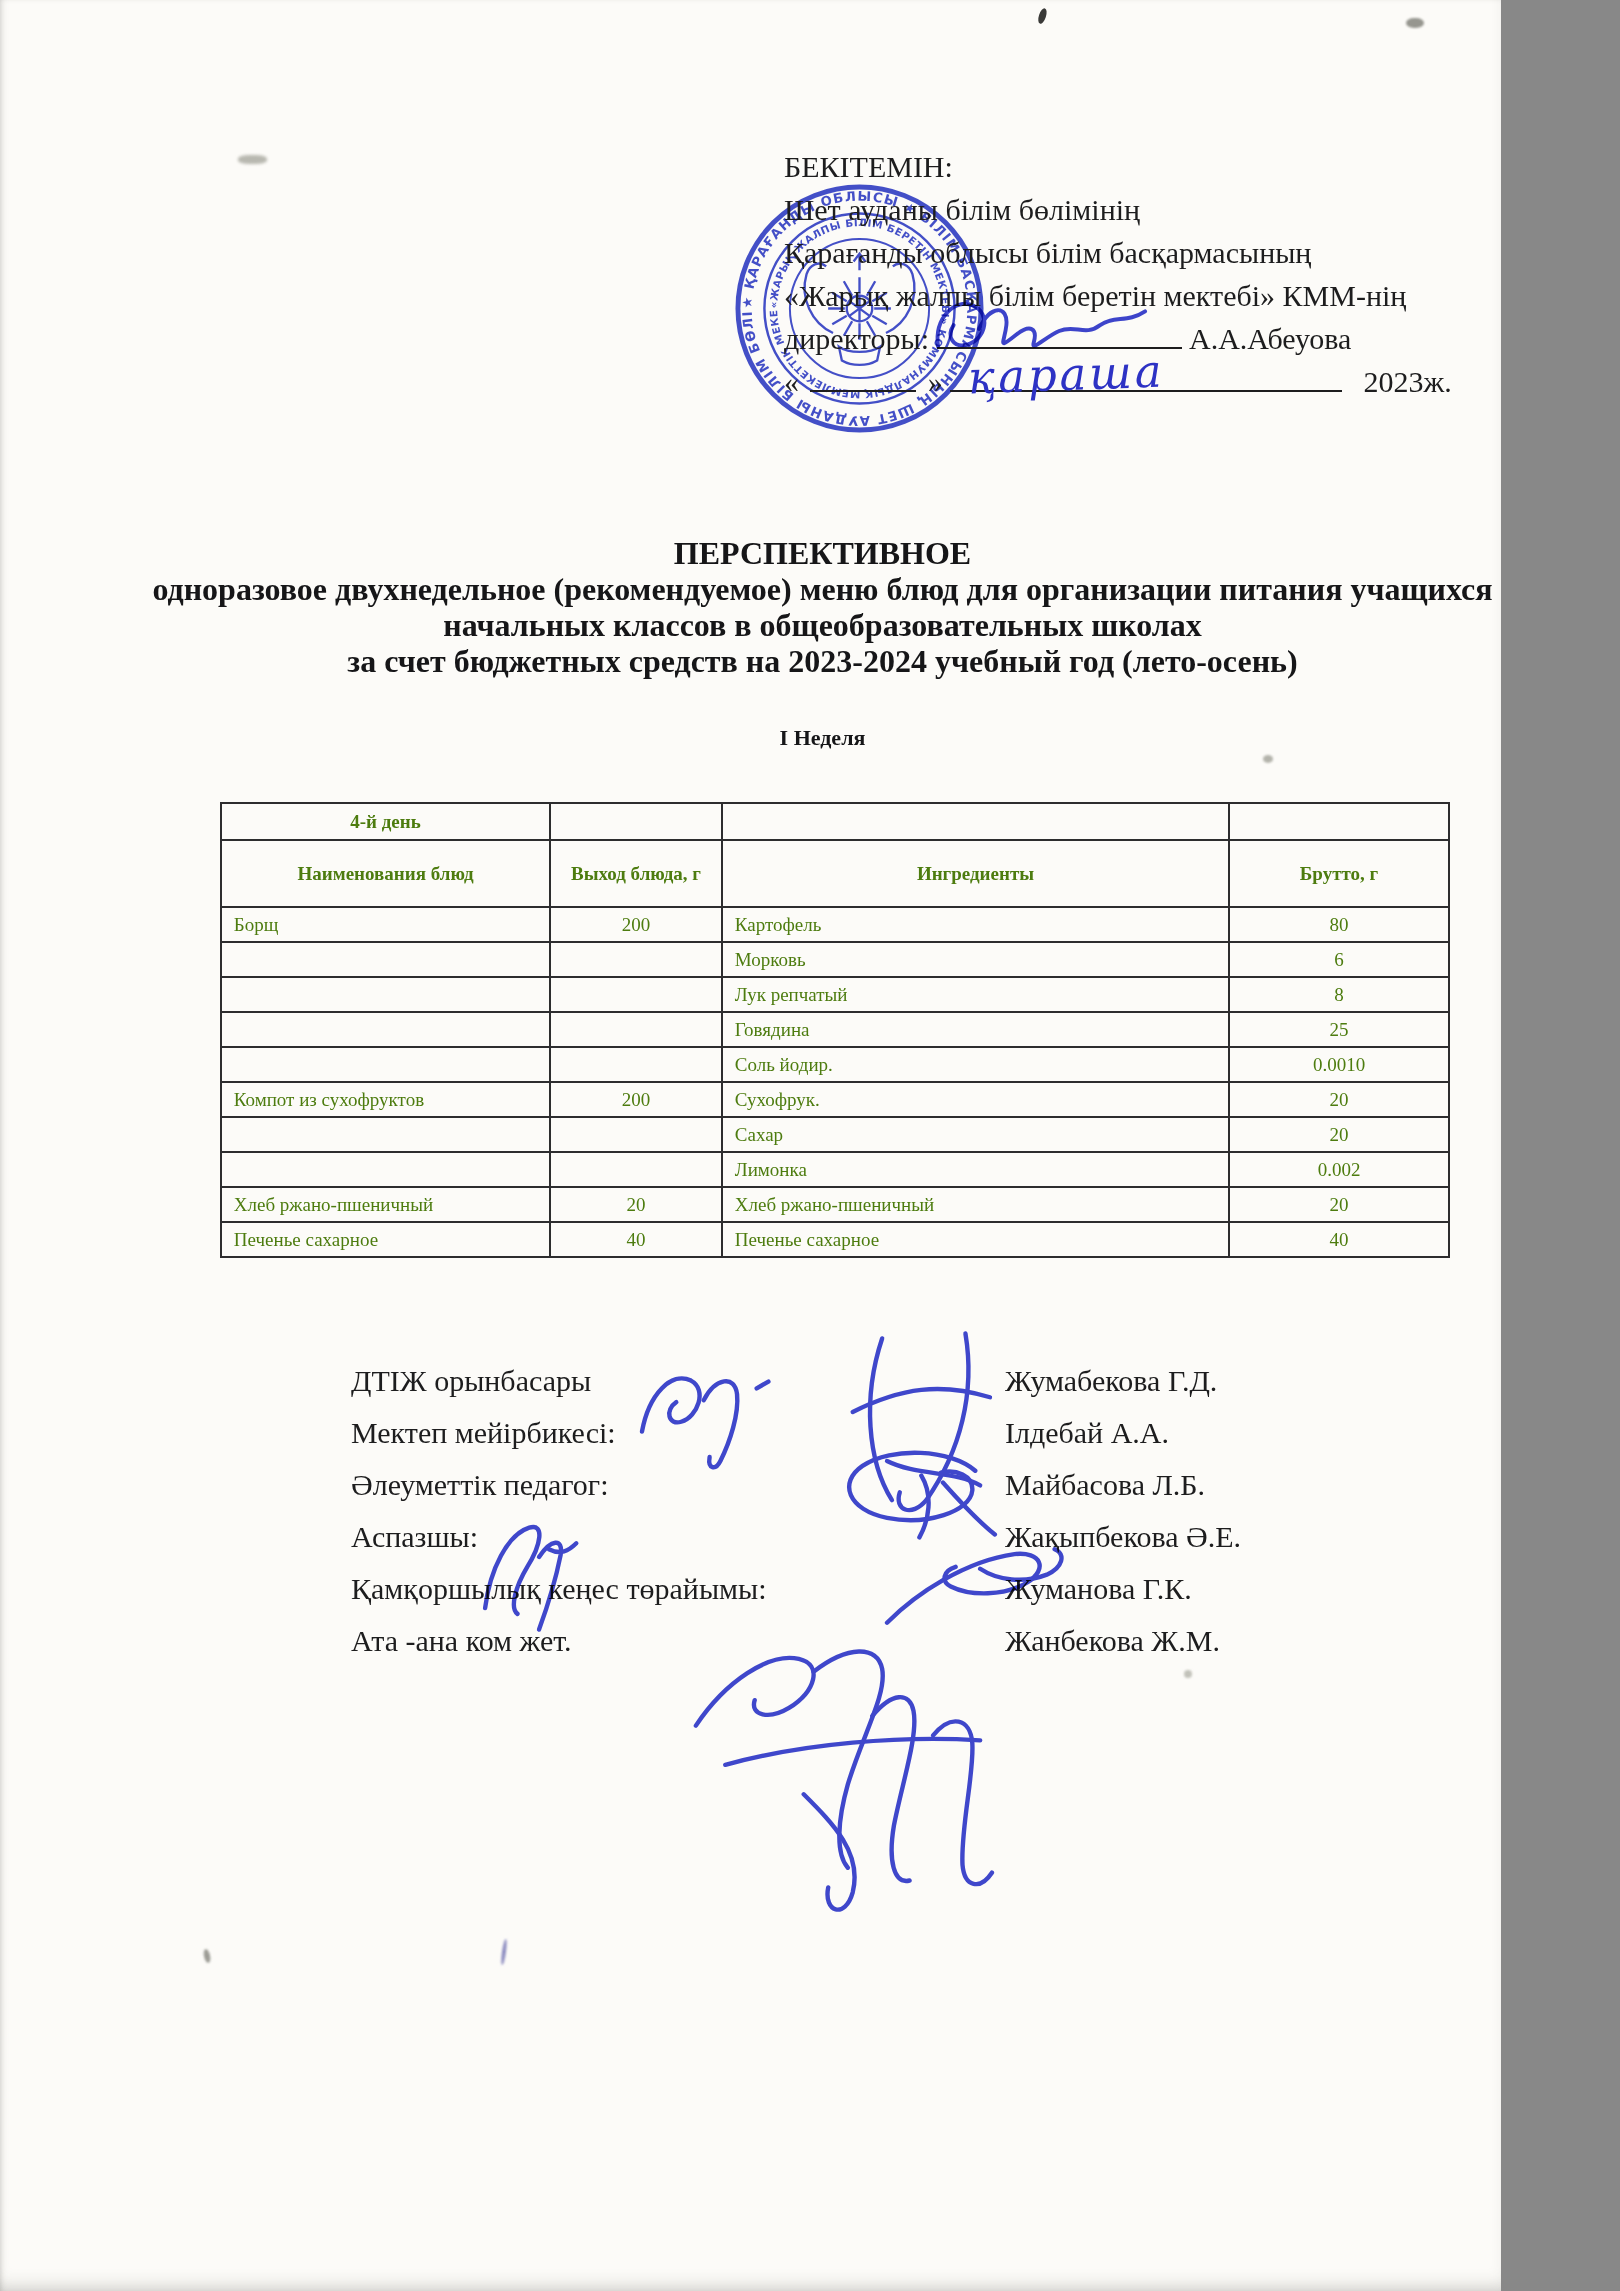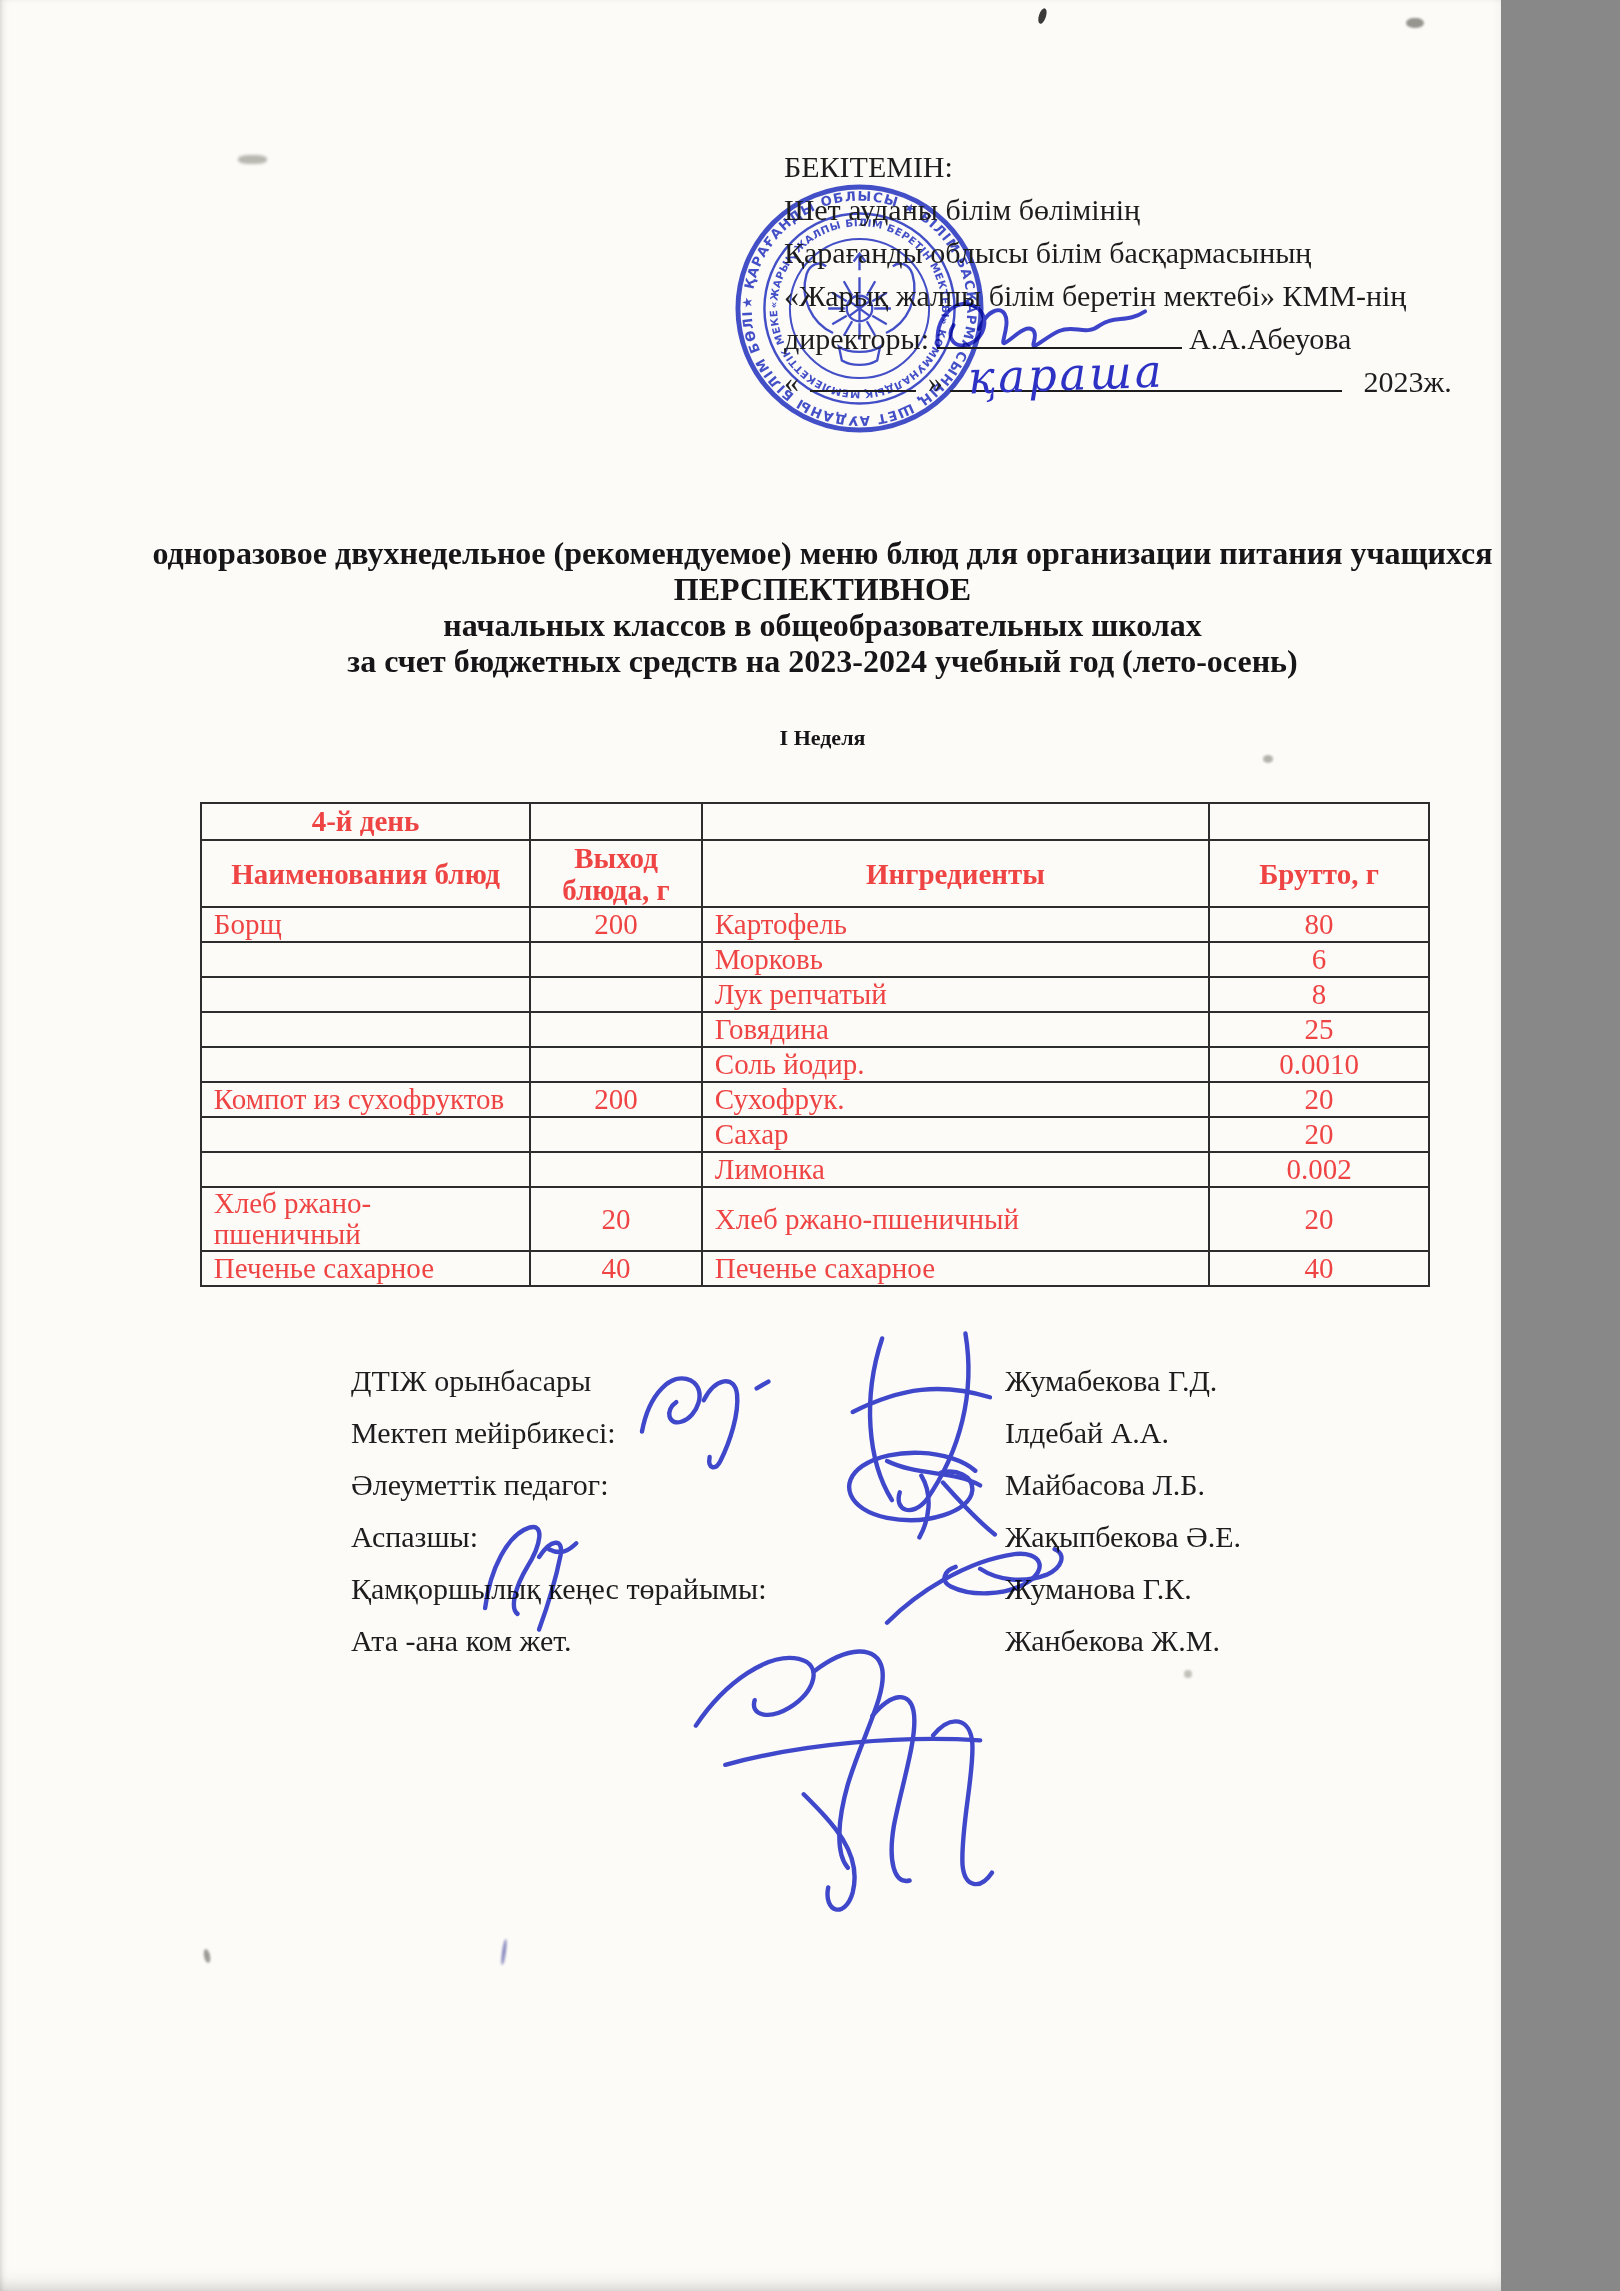--- a/index.html
+++ b/index.html
@@ -33,23 +33,23 @@
     position:absolute;left:24.5px;top:535px;width:1596px;
     text-align:center;font-weight:bold;font-size:32px;line-height:36px;
     color:#161618;
   }
   .week-label{
     position:absolute;left:24.5px;top:725px;width:1596px;
     text-align:center;font-weight:bold;font-size:22px;color:#161618;
   }
   
   table.menu{
-    position:absolute;left:200px;top:802px;
+    position:absolute;left:220px;top:802px;
     border-collapse:collapse;table-layout:fixed;width:1227px;
-    font-size:29px;color:#ef4444;
+    font-size:19px;color:#4d7c0f;
   }
   table.menu td{border:2.9px solid #2d2d2e;padding:0 11.8px;overflow:hidden;}
   tr.day-row td{height:35px;font-weight:bold;text-align:center;}
   tr.head-row td{height:65px;font-weight:bold;text-align:center;vertical-align:middle;line-height:32px;}
   tr.data-row td{height:33px;line-height:31px;}
   td.c-num{text-align:center;}
   
   .signatures{position:absolute;left:351px;top:1355px;font-size:30px;color:#1d1d1e;}
   .sig-row{display:flex;height:52px;line-height:52px;white-space:nowrap;}
   .sig-role{width:654px;}
@@ -128,22 +128,22 @@
   </div>
 
   <svg class="ink director-sign" width="255" height="84" viewBox="0 0 260 86">
     <g stroke="#2c35cc" stroke-width="4" fill="none" stroke-linecap="round" opacity="0.92">
       <path d="M22,62 C18,32 40,12 58,20 C76,28 72,54 52,60 C38,64 30,52 38,40"></path>
       <path d="M64,44 C76,18 94,20 92,40 C90,58 82,66 102,50 C117,38 124,44 120,58 C117,68 132,52 146,46 C163,39 172,52 188,40 C202,30 216,38 234,26"></path>
     </g>
   </svg>
 
   <div class="title-block">
+    <div>ПЕРСПЕКТИВНОЕ</div>
     <div>одноразовое двухнедельное (рекомендуемое) меню блюд для организации питания учащихся</div>
-    <div>ПЕРСПЕКТИВНОЕ</div>
     <div>начальных классов в общеобразовательных школах</div>
     <div>за счет бюджетных средств на 2023-2024 учебный год (лето-осень)</div>
   </div>
   <div class="week-label">I Неделя</div>
 
   <table class="menu">
     <colgroup>
         <col style="width:329px">
         <col style="width:172px">
         <col style="width:507px">

